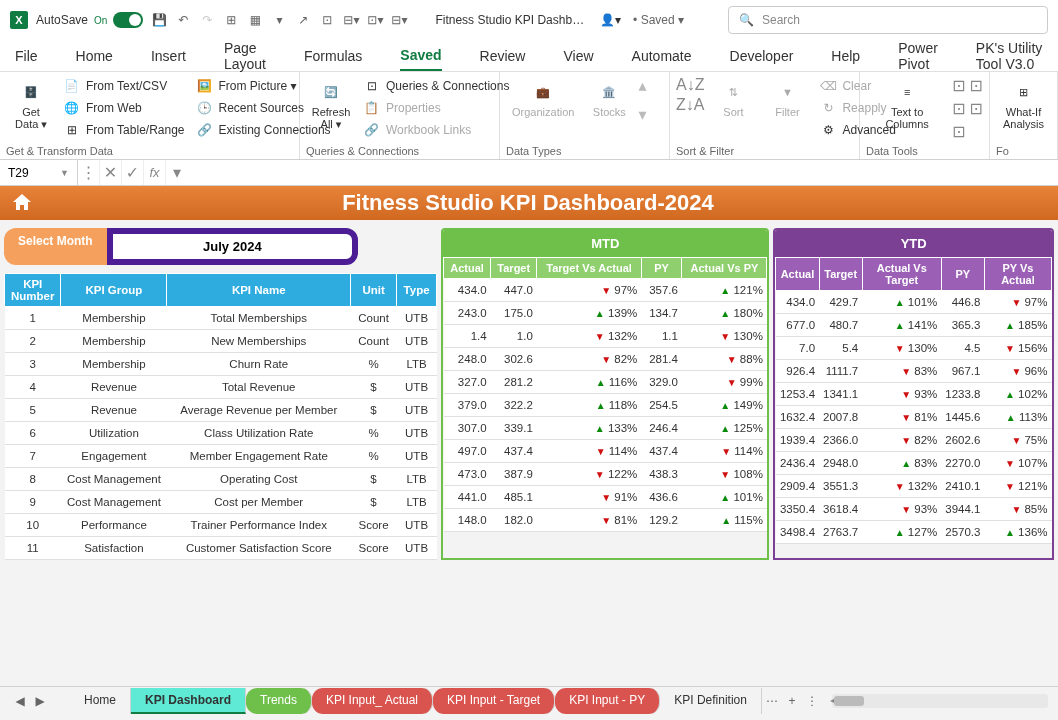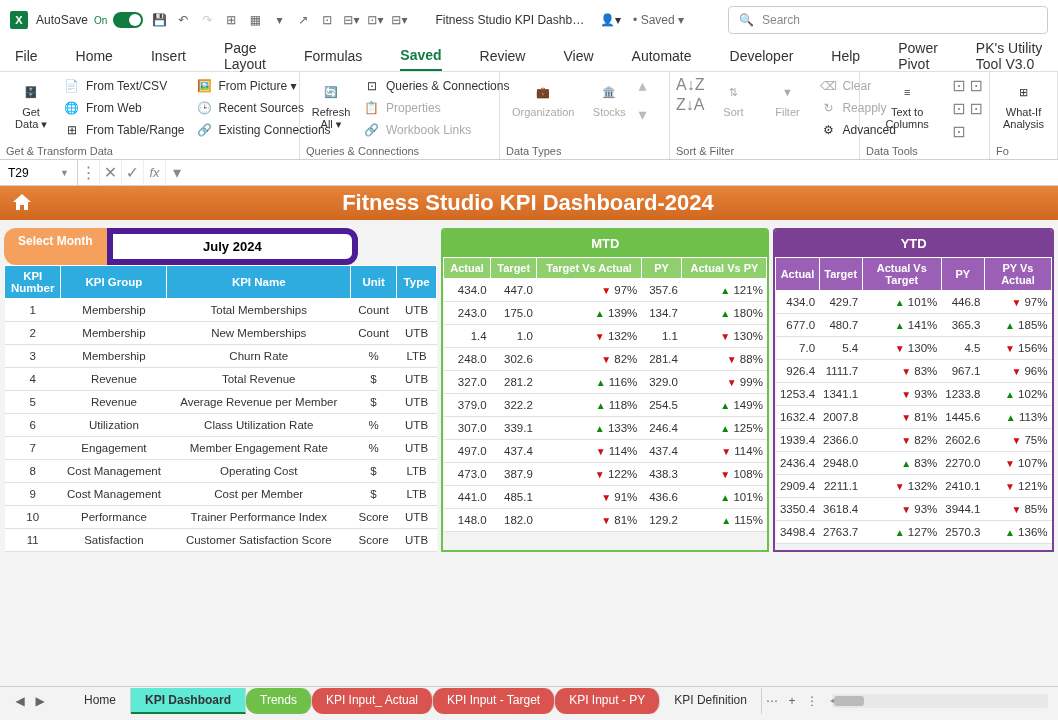--- a/index.html
+++ b/index.html
@@ -41,21 +41,21 @@
 .fb-btn { width: 22px; height: 100%; display: flex; align-items: center; justify-content: center; color: #888; border-right: 1px solid #eee; }
 .fx-lbl { font-style: italic; font-size: 13px; }
 
 
 .dashboard { padding: 0; }
 .dash-header { height: 34px; background: linear-gradient(180deg, #e8833a 0%, #d06820 100%); color: #fff; display: flex; align-items: center; padding: 0 8px; font-size: 22px; font-weight: bold; }
 .home-icon { width: 28px; height: 28px; display: flex; align-items: center; justify-content: center; margin-right: 10px; }
 .dash-title-text { flex: 1; text-align: center; margin-right: 40px; }
 
 .dash-body { display: flex; gap: 4px; padding: 8px 4px 0 4px; }
-.month-select-row { display: flex; margin-bottom: 0; }
+.month-select-row { display: flex; margin-bottom: 8px; }
 .month-btn { background: #f5a05c; color: #fff; font-weight: bold; font-size: 12px; padding: 6px 14px; border-radius: 12px 0 0 12px; }
 .month-val { background: #fff; border: 6px solid #4c1d95; flex: 1; text-align: center; font-weight: bold; font-size: 13px; padding: 5px; border-radius: 0 12px 12px 0; }
 
 .kpi-table { border-collapse: collapse; font-size: 11.5px; }
 .kpi-table th { background: #2eace0; color: #fff; font-weight: bold; padding: 4px 6px; border: 1px solid #fff; text-align: center; vertical-align: middle; }
 .kpi-table td { background: #fff; border-bottom: 1px solid #e0e0e0; padding: 5px 6px; text-align: center; color: #333; white-space: nowrap; }
 .kpi-table td.left { text-align: center; }
 
 .section-hdr { color: #fff; font-weight: bold; text-align: center; padding: 6px; font-size: 13px; }
 .mtd-hdr { background: #6fbf4b; }
@@ -552,21 +552,21 @@
             </tr>
             <tr>
               <td>2436.4</td>
               <td>2948.0</td>
               <td><span class="arrow-up">▲</span> 83%</td>
               <td>2270.0</td>
               <td><span class="arrow-down">▼</span> 107%</td>
             </tr>
             <tr>
               <td>2909.4</td>
-              <td>2211.1</td>
+              <td>3551.3</td>
               <td><span class="arrow-down">▼</span> 132%</td>
               <td>2410.1</td>
               <td><span class="arrow-down">▼</span> 121%</td>
             </tr>
             <tr>
               <td>3350.4</td>
               <td>3618.4</td>
               <td><span class="arrow-down">▼</span> 93%</td>
               <td>3944.1</td>
               <td><span class="arrow-down">▼</span> 85%</td>

